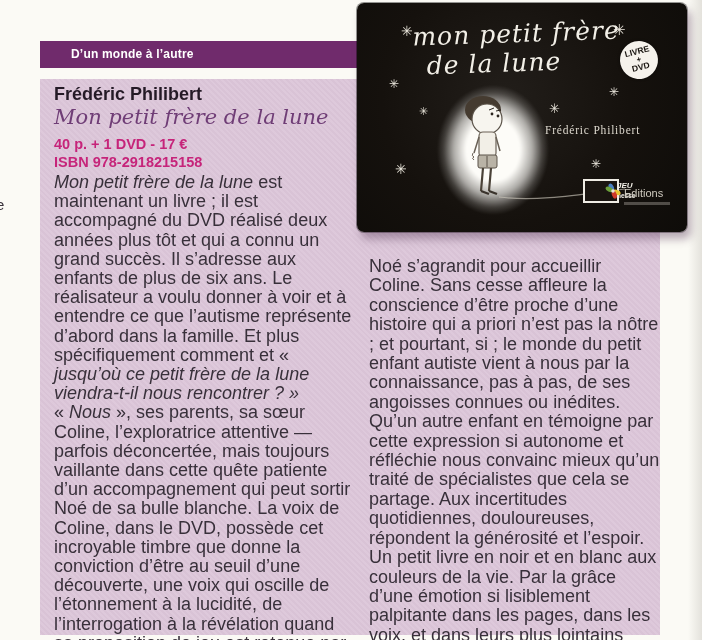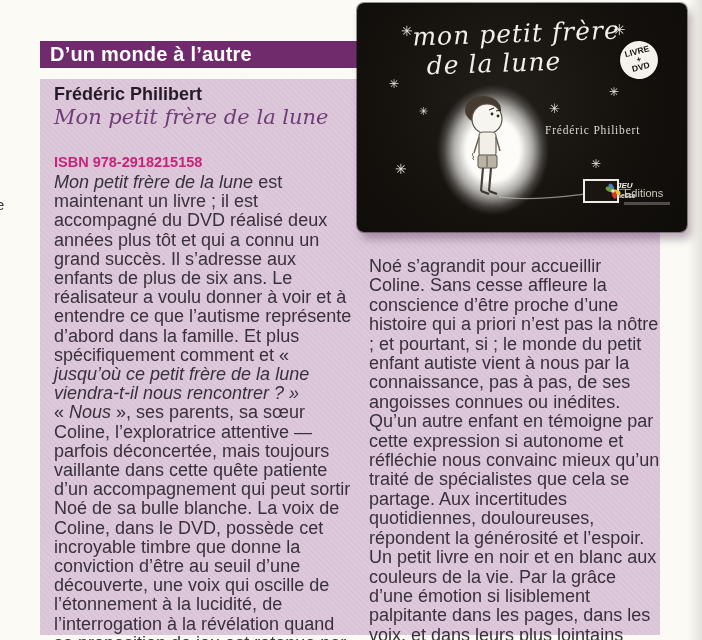--- a/index.html
+++ b/index.html
@@ -8,22 +8,22 @@
     background:#fbfaf5;
     font-family:"Liberation Sans", sans-serif;
     -webkit-font-smoothing:antialiased;
   }
   .page-curl{position:absolute;right:0;top:0;width:14px;height:100%;
     background:linear-gradient(to right, rgba(0,0,0,0), rgba(120,115,105,0.18));}
   .edge-fragment{position:absolute;left:-4px;top:196px;font-size:15px;color:#3a333c;}
 
   
   .banner{position:absolute;left:40px;top:41px;width:344px;height:27px;
-    background:#702b6c;color:#ffffff;font-weight:bold;font-size:20px;
-    line-height:27px;padding-left:10px;box-sizing:border-box;letter-spacing:0.2px;}
+    background:#702b6c;color:#ffffff;font-weight:bold;font-size:12px;
+    line-height:27px;padding-left:31px;box-sizing:border-box;letter-spacing:0.2px;}
 
   
   .article-box{position:absolute;left:40px;top:79px;width:620px;height:556px;
     background:#dcc6d9;
     background-image:repeating-linear-gradient(45deg, rgba(255,255,255,0.05) 0 2px, rgba(0,0,0,0.015) 2px 4px);}
 
   .author-heading{position:absolute;left:14px;top:5px;font-size:18px;font-weight:bold;color:#241a26;}
   .book-title{position:absolute;left:14px;top:26px;font-family:"DejaVu Serif", serif;
     font-style:italic;font-size:21px;color:#6f3d76;}
   .book-format{position:absolute;left:14px;top:57px;font-size:14.5px;font-weight:bold;color:#c6247a;}
@@ -76,20 +76,21 @@
 <div class="page-curl"></div>
 <span class="edge-fragment">e</span>
 
 <div class="banner">
   <span>D’un monde à l’autre</span>
 </div>
 
 <div class="article-box">
   <div class="author-heading">Frédéric Philibert</div>
   <div class="book-title">Mon petit frère de la lune</div>
+  <div class="book-format">40 p. + 1 DVD - 17 €</div>
   <div class="book-isbn">ISBN 978-2918215158</div>
 
   <div class="col col-left"><span class="it">Mon petit frère de la lune</span><span> est maintenant un livre ; il est accompagné du DVD réalisé deux années plus tôt et qui a connu un grand succès. Il s’adresse aux enfants de plus de six ans. Le réalisateur a voulu donner à voir et à entendre ce que l’autisme représente d’abord dans la famille. Et plus spécifiquement comment et « </span><span class="it">jusqu’où ce petit frère de la lune viendra-t-il nous rencontrer ? »</span><br><span>« </span><span class="it">Nous</span><span> », ses parents, sa sœur Coline, l’exploratrice attentive — parfois déconcertée, mais toujours vaillante dans cette quête patiente d’un accompagnement qui peut sortir Noé de sa bulle blanche. La voix de Coline, dans le DVD, possède cet incroyable timbre que donne la conviction d’être au seuil d’une découverte, une voix qui oscille de l’étonnement à la lucidité, de l’interrogation à la révélation quand sa proposition de jeu est retenue par le petit garçon. Alors les rires s’entremêlent, alors la bulle qui isole</span></div>
   <div class="col col-right"><span>Noé s’agrandit pour accueillir Coline. Sans cesse affleure la conscience d’être proche d’une histoire qui a priori n’est pas la nôtre ; et pourtant, si ; le monde du petit enfant autiste vient à nous par la connaissance, pas à pas, de ses angoisses connues ou inédites. Qu’un autre enfant en témoigne par cette expression si autonome et réfléchie nous convainc mieux qu’un traité de spécialistes que cela se partage. Aux incertitudes quotidiennes, douloureuses, répondent la générosité et l’espoir. Un petit livre en noir et en blanc aux couleurs de la vie. Par la grâce d’une émotion si lisiblement palpitante dans les pages, dans les voix, et dans leurs plus lointains échos.</span></div>
 
 </div>
 
 <div class="cover">
   <span class="star" style="left:44px;top:20px;font-size:14px;">✳</span>
   <span class="star" style="left:256px;top:18px;font-size:15px;">✳</span>

